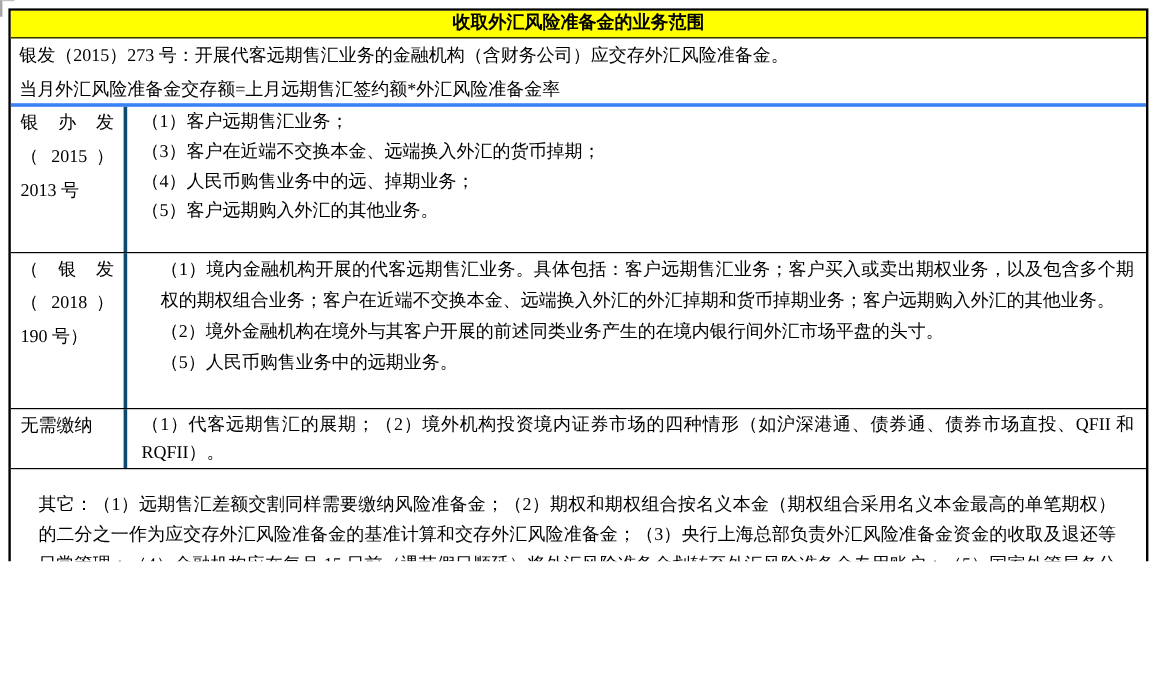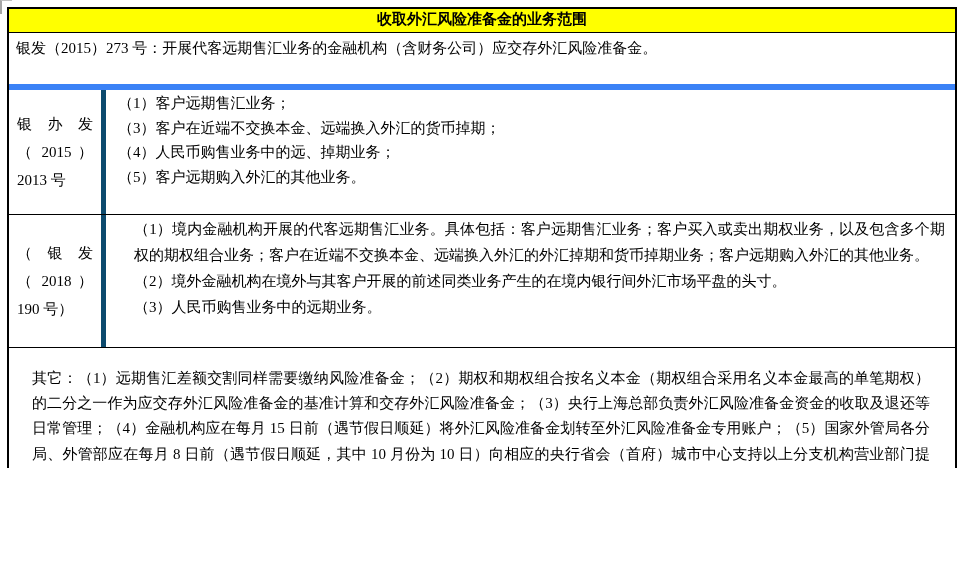--- a/index.html
+++ b/index.html
@@ -17,31 +17,31 @@
   .tbl{
     position:absolute;left:7px;top:7px;width:950px;height:546px;
     box-sizing:border-box;border:2px solid #000;background:#fff;
     display:flex;flex-direction:column;font-size:15px;
   }
   .hdr{
     height:24px;box-sizing:border-box;border-bottom:1px solid #000;
     text-align:center;font-weight:bold;line-height:21px;font-size:15px;
   }
   .intro{
-    height:57px;box-sizing:border-box;border-bottom:6px solid #3b82f6;
+    height:57px;box-sizing:border-box;border-bottom:3px solid #3b82f6;
     padding:1px 10px 0 7px;
   }
   .intro div{line-height:28px;white-space:nowrap;}
   .rw{display:flex;box-sizing:border-box;border-bottom:1px solid #000;}
   .rw-b{height:125px;}
   .rw-c{height:133px;}
   .rw-d{height:50px;}
   .lbl{
-    width:97px;box-sizing:border-box;border-right:5px solid #0c4a6e;
-    display:flex;flex-direction:column;justify-content:center;
+    width:97px;box-sizing:border-box;border-right:3px solid #0c4a6e;
+    display:flex;flex-direction:column;justify-content:flex-start;
     padding:0 8px;flex-shrink:0;
   }
   .lbl div{line-height:28px;}
   .lbl div.jst{text-align:justify;text-align-last:justify;}
   .cnt{flex:1;box-sizing:border-box;padding:1px 10px 0 12px;overflow:hidden;}
   .cnt p{margin:0;text-align:justify;}
   .rw-b .cnt p{line-height:24.6px;}
   .rw-c .cnt p{line-height:26px;margin-left:16px;}
   .rw-d .cnt p{line-height:24px;}
   .ftr{
@@ -68,20 +68,21 @@
 
   <div class="corner-artifact"></div>
   <div class="edge-artifact"></div>
 
   <div class="tbl">
 
     <div class="hdr" style="background:#FFFF00">收取外汇风险准备金的业务范围</div>
 
     <div class="intro">
       <div>银发（2015）273 号：开展代客远期售汇业务的金融机构（含财务公司）应交存外汇风险准备金。</div>
+      <div>当月外汇风险准备金交存额=上月远期售汇签约额*外汇风险准备金率</div>
     </div>
 
     <div class="rw rw-b">
       <div class="lbl">
         <div class="jst">银 办 发</div>
         <div class="jst">（ 2015 ）</div>
         <div>2013 号</div>
       </div>
       <div class="cnt">
         <p>（1）客户远期售汇业务；</p>
@@ -93,24 +94,32 @@
 
     <div class="rw rw-c">
       <div class="lbl">
         <div class="jst">（ 银 发</div>
         <div class="jst">（ 2018 ）</div>
         <div>190 号）</div>
       </div>
       <div class="cnt">
         <p>（1）境内金融机构开展的代客远期售汇业务。具体包括：客户远期售汇业务；客户买入或卖出期权业务，以及包含多个期权的期权组合业务；客户在近端不交换本金、远端换入外汇的外汇掉期和货币掉期业务；客户远期购入外汇的其他业务。</p>
         <p>（2）境外金融机构在境外与其客户开展的前述同类业务产生的在境内银行间外汇市场平盘的头寸。</p>
-        <p>（3）人民币购售业务中的远期业务。</p>
+        <p>（5）人民币购售业务中的远期业务。</p>
       </div>
     </div>
 
+    <div class="rw rw-d">
+      <div class="lbl">
+        <div>无需缴纳</div>
+      </div>
+      <div class="cnt">
+        <p>（1）代客远期售汇的展期；（2）境外机构投资境内证券市场的四种情形（如沪深港通、债券通、债券市场直投、QFII 和 RQFII）。</p>
+      </div>
+    </div>
 
     <div class="ftr">
       <p>其它：（1）远期售汇差额交割同样需要缴纳风险准备金；（2）期权和期权组合按名义本金（期权组合采用名义本金最高的单笔期权）的二分之一作为应交存外汇风险准备金的基准计算和交存外汇风险准备金；（3）央行上海总部负责外汇风险准备金资金的收取及退还等日常管理；（4）金融机构应在每月 15 日前（遇节假日顺延）将外汇风险准备金划转至外汇风险准备金专用账户；（5）国家外管局各分局、外管部应在每月 8 日前（遇节假日顺延，其中 10 月份为 10 日）向相应的央行省会（首府）城市中心支持以上分支机构营业部门提供上月远期售汇签约额等相关数据；（6）法人金融机构和外资行分行应在每月 10 日前报送外汇风险准备金交存申报表。</p>
     </div>
 
   </div>
 
   <div class="watermark">
     <span style="margin-right:2px;">
       <svg width="40" height="40" viewBox="0 0 40 40">

